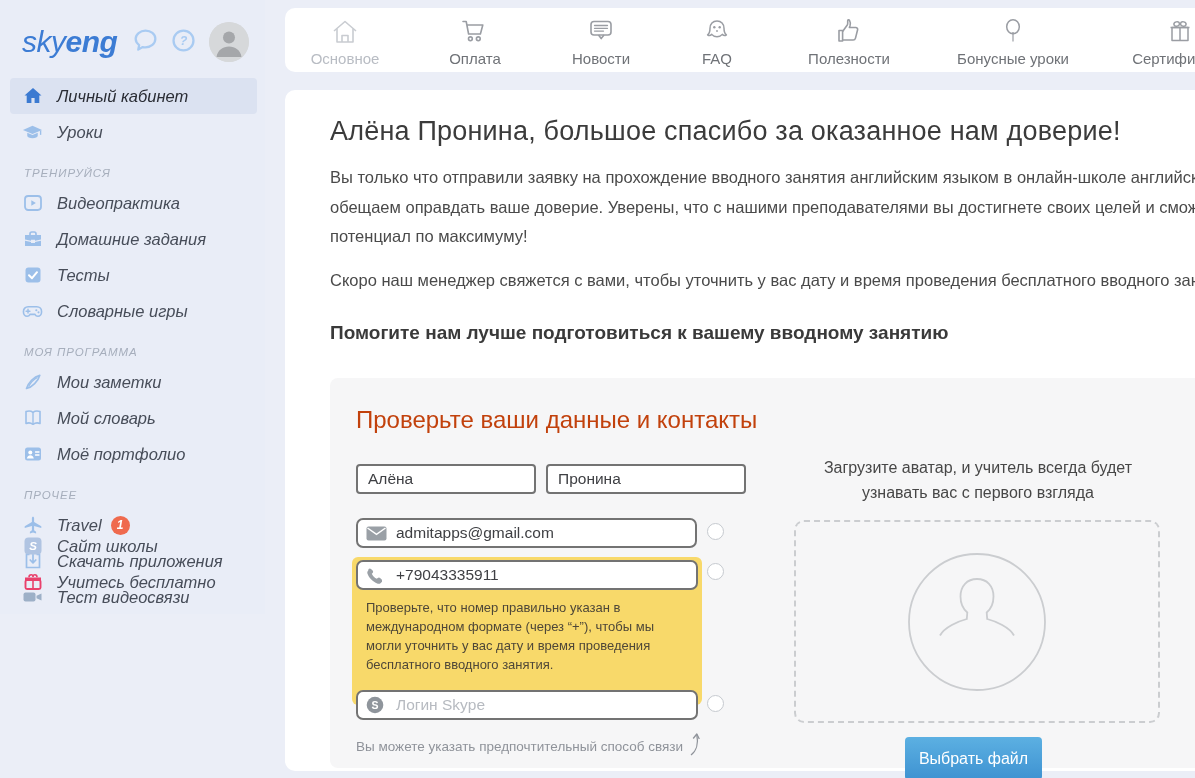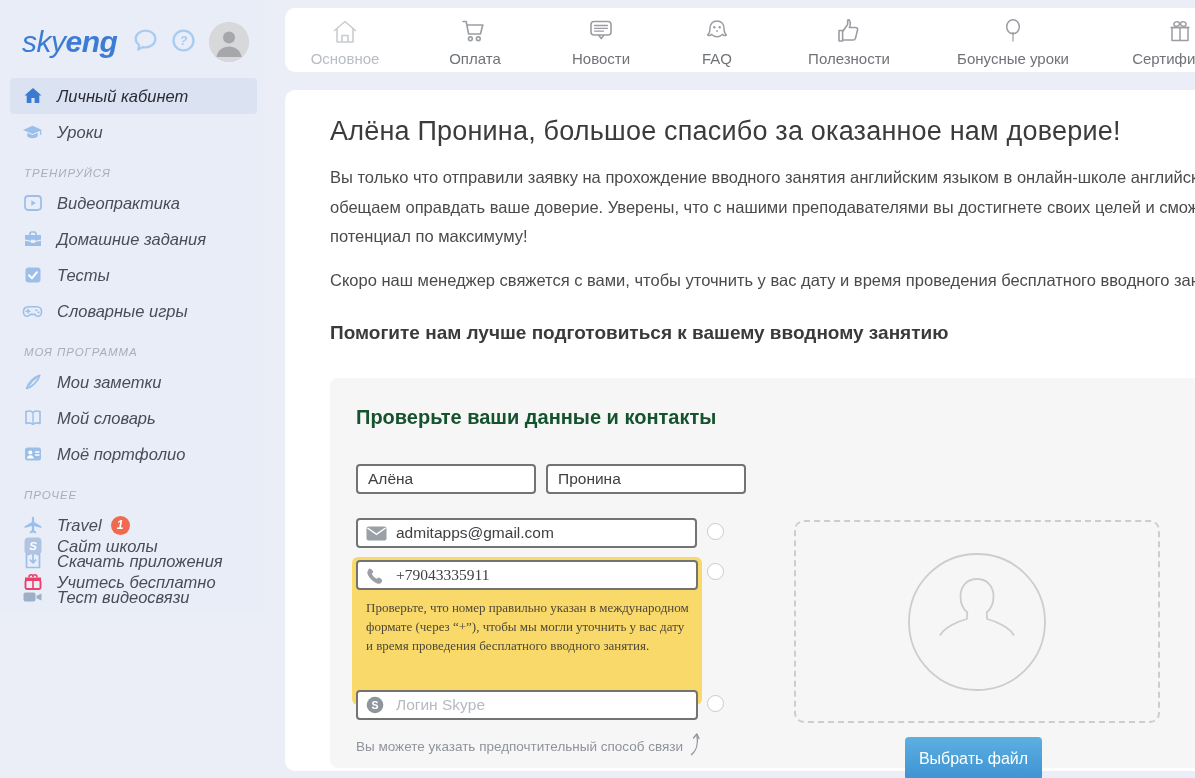--- a/index.html
+++ b/index.html
@@ -34,28 +34,28 @@
   .topnav-item .tlabel { font-size:15px; color:#6f7277; margin-top:2px; white-space:nowrap; }
   .topnav-item.current .tlabel { color:#b8bcc3; }
   
   .maincard { position:absolute; left:285px; top:90px; width:1185px; height:681px; background:#fff; border-radius:10px; }
   .maincontent { padding:26px 0 0 45px; }
   h1.page-title { font-size:27px; font-weight:300; color:#3b3b3b; margin:0 0 16px; letter-spacing:0.2px; }
   .para { width:1100px; font-size:16.5px; line-height:1.8; color:#4a4a4a; margin:0 0 14px; }
   h2.sub-title { font-size:19px; font-weight:700; color:#3a3a3a; margin-top:26px; }
   
   .formcard { position:absolute; left:45px; top:288px; width:1140px; height:390px; background:#f6f6f7; border-radius:8px; }
-  .form-title { position:absolute; left:26px; top:28px; font-size:20px; color:#14532d;font-weight:bold; }
+  .form-title { position:absolute; left:26px; top:28px; font-size:24px; color:#c2410c; }
   .tinput { position:absolute; height:30px; border:2px solid #737373; border-radius:4px; background:#fff;
             font-family:inherit; font-size:15.5px; color:#3f4044; padding:0 10px; outline:none; }
-  .tinput.with-icon { padding-left:38px; }
+  .tinput.with-icon { padding-left:38px;border-radius:7px; }
   .tinput::placeholder { color:#b6bac0; }
   .fld-icon { position:absolute; z-index:2; pointer-events:none; }
   .radio { position:absolute; width:17px; height:17px; border:1px solid #c6cacf; border-radius:50%; background:#fff; cursor:pointer; }
-  .warnbox { position:absolute; left:22px; top:179px; width:350px; height:148px; background:#f8d96a; border-radius:6px; overflow:hidden;font-family:Liberation Serif, serif; }
+  .warnbox { position:absolute; left:22px; top:179px; width:350px; height:148px; background:#f8d96a; border-radius:6px; overflow:hidden; }
   .warnbox .tinput { left:4px; top:3px; width:342px; }
   .warn-text { position:absolute; left:14px; top:42px; width:326px; font-size:13px; line-height:1.45; color:#4e4738; }
   .contact-note { position:absolute; left:26px; top:352px; font-size:13.5px; color:#8f939a; white-space:nowrap; display:flex; align-items:flex-end; }
   .contact-note svg { margin-left:5px; position:relative; top:2px; }
   
   .avatar-hint { position:absolute; left:465px; top:78px; width:366px; text-align:center; font-size:16px; line-height:1.55; color:#474747; }
   .dropzone { position:absolute; left:464px; top:142px; width:366px; height:203px; border:2px dashed #cbcdd0; border-radius:10px;
               display:flex; align-items:center; justify-content:center; }
   .choose-btn { position:absolute; left:575px; top:359px; width:137px; height:43px; border:none; border-radius:4px;
                 background:linear-gradient(#5cb0e2,#3e92d1); color:#fff; font-family:inherit; font-size:16px; cursor:pointer; }
@@ -368,20 +368,21 @@
       <span class="radio" style="left:377px;top:317px"></span>
 
       <div class="contact-note">
         <span>Вы можете указать предпочтительный способ связи</span>
         <svg width="14" height="24" viewBox="0 0 14 24">
             <path d="M3 23C8.5 19 10.5 11 8.8 2.5" fill="none" stroke="#8f939a" stroke-width="1.3"></path>
             <path d="M5.2 6.5L8.8 2l2.5 5" fill="none" stroke="#8f939a" stroke-width="1.3" stroke-linejoin="round"></path>
           </svg>
       </div>
 
+      <div class="avatar-hint">Загрузите аватар, и учитель всегда будет узнавать вас с первого взгляда</div>
       <div class="dropzone">
         <svg width="142" height="142" viewBox="0 0 142 142">
           <circle cx="71" cy="71" r="68" fill="none" stroke="#cbcdd0" stroke-width="1.8"></circle>
           <path d="M71 28c-10 0-16.5 7-16.5 17.5 0 6.8 2.6 12.4 6.8 16l-.5 6.5c-8.5 2.2-22.5 8.2-26.8 16.5" fill="none" stroke="#cbcdd0" stroke-width="1.8"></path>
           <path d="M71 28c10 0 16.5 7 16.5 17.5 0 6.8-2.6 12.4-6.8 16l.5 6.5c8.5 2.2 22.5 8.2 26.8 16.5" fill="none" stroke="#cbcdd0" stroke-width="1.8"></path>
         </svg>
       </div>
       <button class="choose-btn">Выбрать файл</button>
     </div>
   </div>

